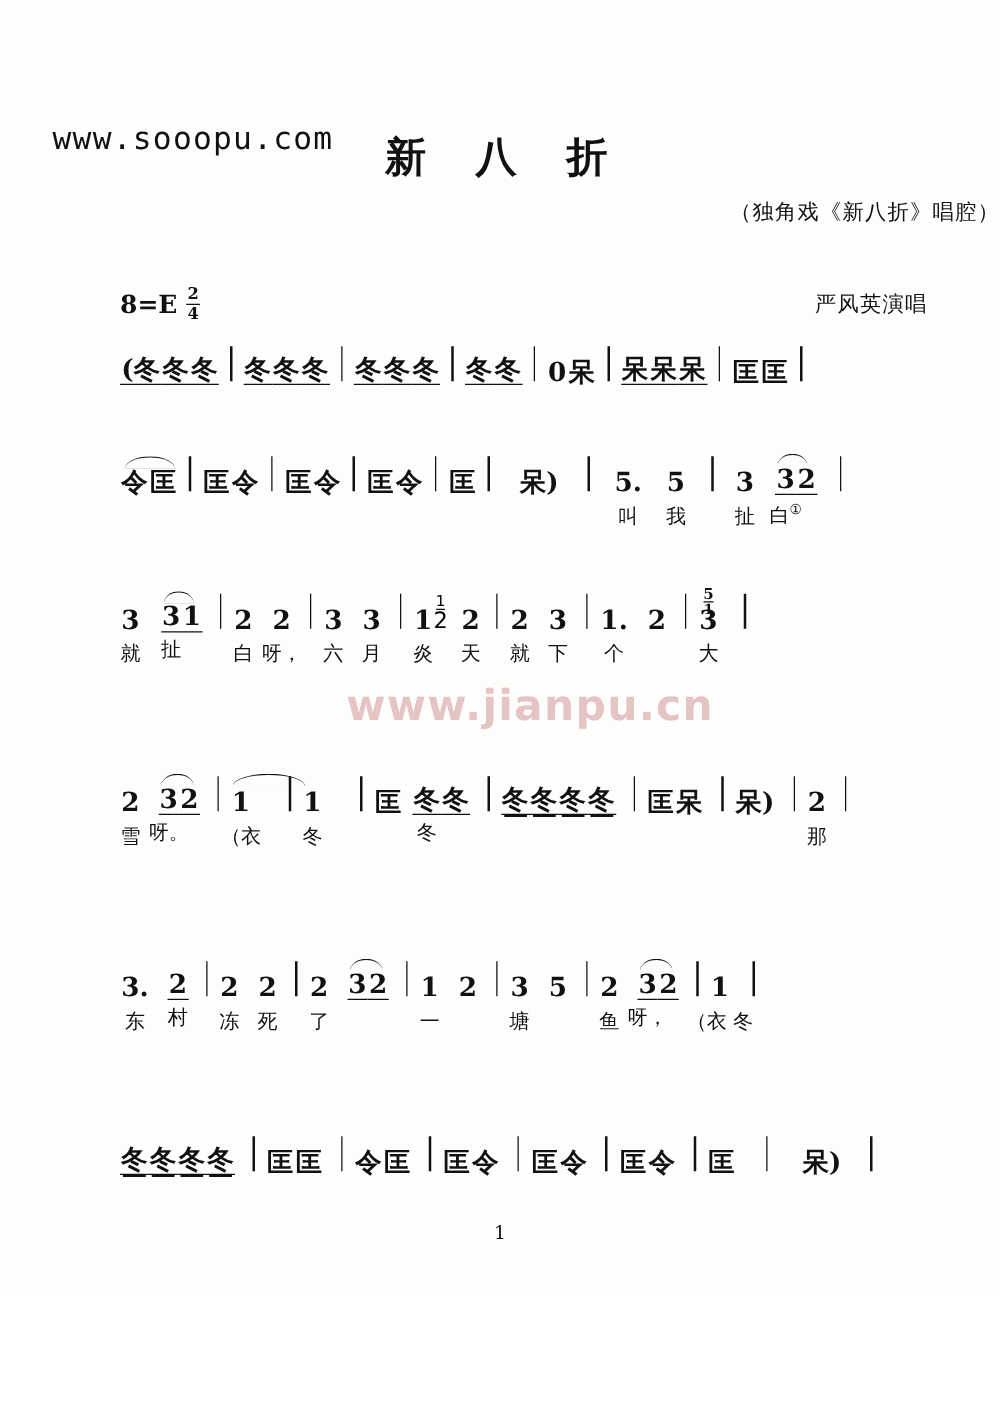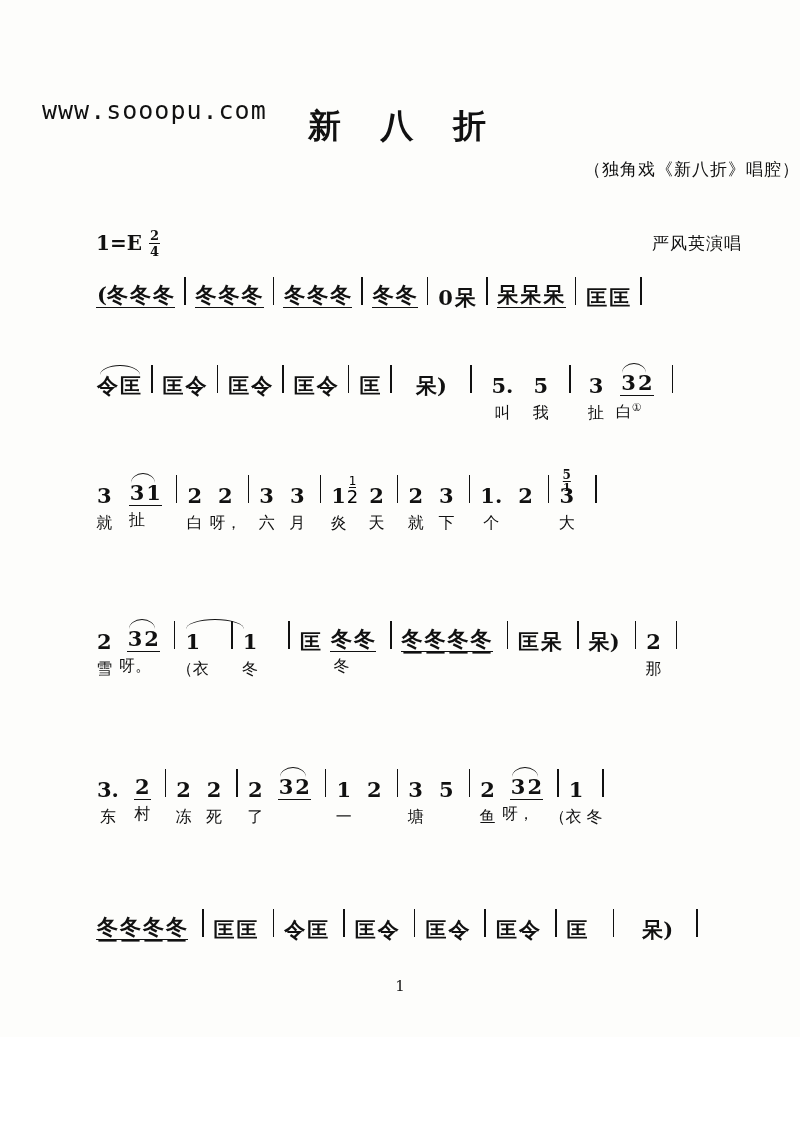--- a/index.html
+++ b/index.html
@@ -207,21 +207,21 @@
 <body>
 
 <div class="page">
 
   <div class="site-url">www.sooopu.com</div>
 
   <div class="title">新 八 折</div>
   <div class="subtitle">（独角戏《新八折》唱腔）</div>
 
   <div class="keysig">
-    <span>1=E</span>
+    <span>8=E</span>
     <span class="frac">
       <span class="num">2</span>
       <span class="den">4</span>
     </span>
   </div>
 
   <div class="performer">严风英演唱</div>
 
   <div class="system" style="top:268px">
     <div class="measure-row">
@@ -596,15 +596,16 @@
         <span class="note">匡</span>
       </div>
       <div class="barline" style="margin-left:24px"></div>
       <div class="bar" style="margin-left:18px">
         <span class="note">呆)</span>
       </div>
       <div class="barline" style="margin-left:22px"></div>
     </div>
   </div>
 
+  <div class="wm-sub">www.jianpu.cn</div>
 
   <div class="page-number">1</div>
 </div>
 
 </body></html>

